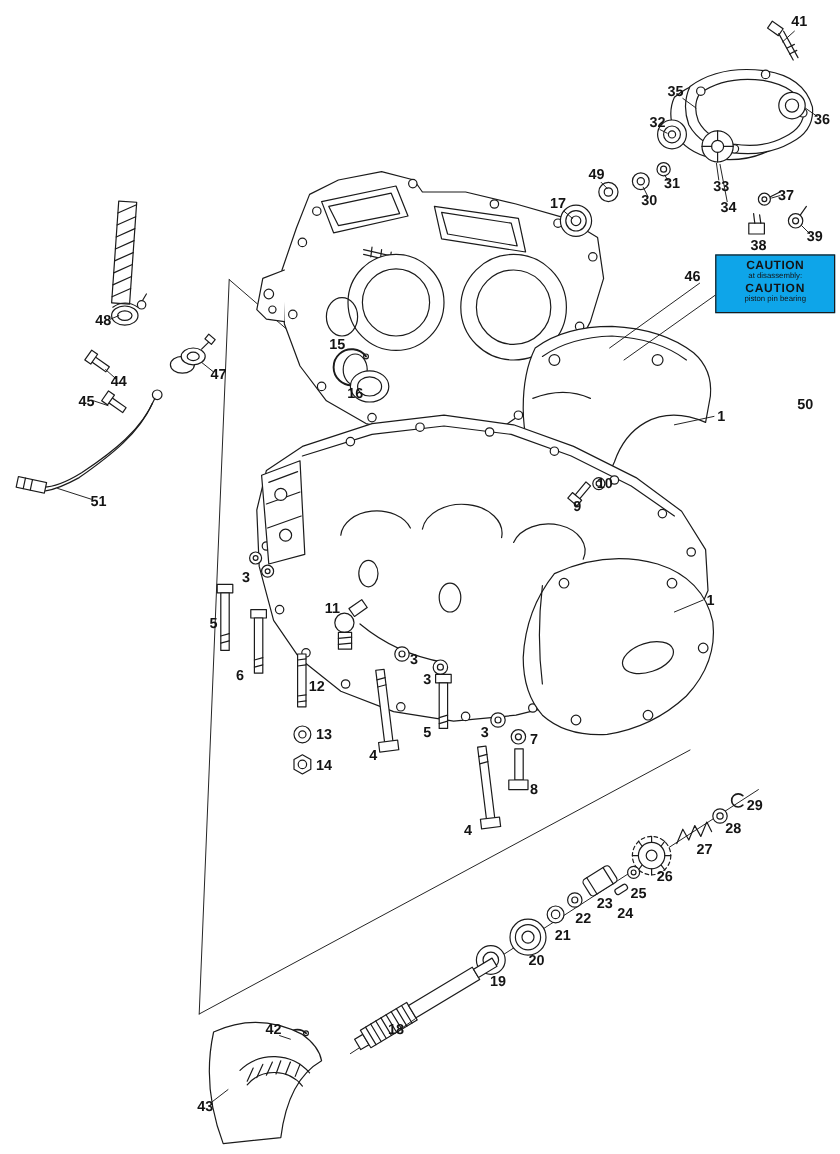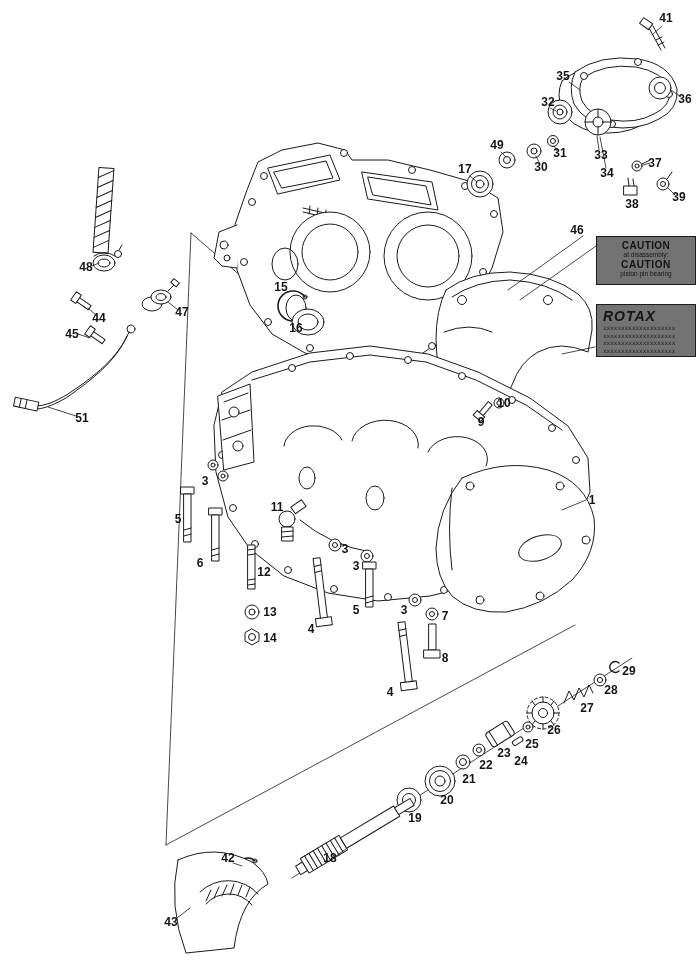--- a/index.html
+++ b/index.html
@@ -1,20 +1,20 @@
 <!DOCTYPE html>
 <html><head>
 <meta charset="utf-8">
 <style>
   html,body{margin:0;padding:0;background:#fff;}
   .page{position:relative;width:700px;height:962px;background:#fff;overflow:hidden;
         font-family:"Liberation Sans",sans-serif;color:#141414;}
   .page svg{position:absolute;left:0;top:0;}
   .part-num{font:bold 12px "Liberation Sans",sans-serif;fill:#141414;text-anchor:middle;}
-  .callout{position:absolute;border:1.6px solid #1b1b1b;background:#737373;box-sizing:border-box;margin-top:24px;}
+  .callout{position:absolute;border:1.6px solid #1b1b1b;background:#0ea5e9;box-sizing:border-box;}
   .caution{left:596px;top:212px;width:100px;height:49px;text-align:center;padding-top:3px;}
   .caution .t1{font-weight:bold;font-size:10px;line-height:11px;letter-spacing:.4px;}
   .caution .t2{font-size:6.5px;line-height:8px;}
   .caution .t3{font-weight:bold;font-size:10px;line-height:11px;letter-spacing:.6px;}
   .caution .t4{font-size:6.5px;line-height:8px;}
   .brand{left:596px;top:280px;width:100px;height:53px;padding:3px 6px;}
   .brand .logo{font-weight:bold;font-style:italic;font-size:14px;line-height:16px;letter-spacing:1px;}
   .brand .xrow{font-family:"DejaVu Sans Mono",monospace;font-size:6px;line-height:7.5px;color:#222;}
 </style>
 </head>
@@ -508,21 +508,14 @@
   </g>
 </svg>
 
 <div class="callout caution">
   <div class="t1">CAUTION</div>
   <div class="t2">at disassembly:</div>
   <div class="t3">CAUTION</div>
   <div class="t4">piston pin bearing</div>
 </div>
 
-<div class="callout brand">
-  <div class="logo">ROTAX</div>
-  <div class="xrow">xxxxxxxxxxxxxxxxxxxx</div>
-  <div class="xrow">xxxxxxxxxxxxxxxxxxxx</div>
-  <div class="xrow">xxxxxxxxxxxxxxxxxxxx</div>
-  <div class="xrow">xxxxxxxxxxxxxxxxxxxx</div>
+
 </div>
 
-</div>
-
 </body></html>

